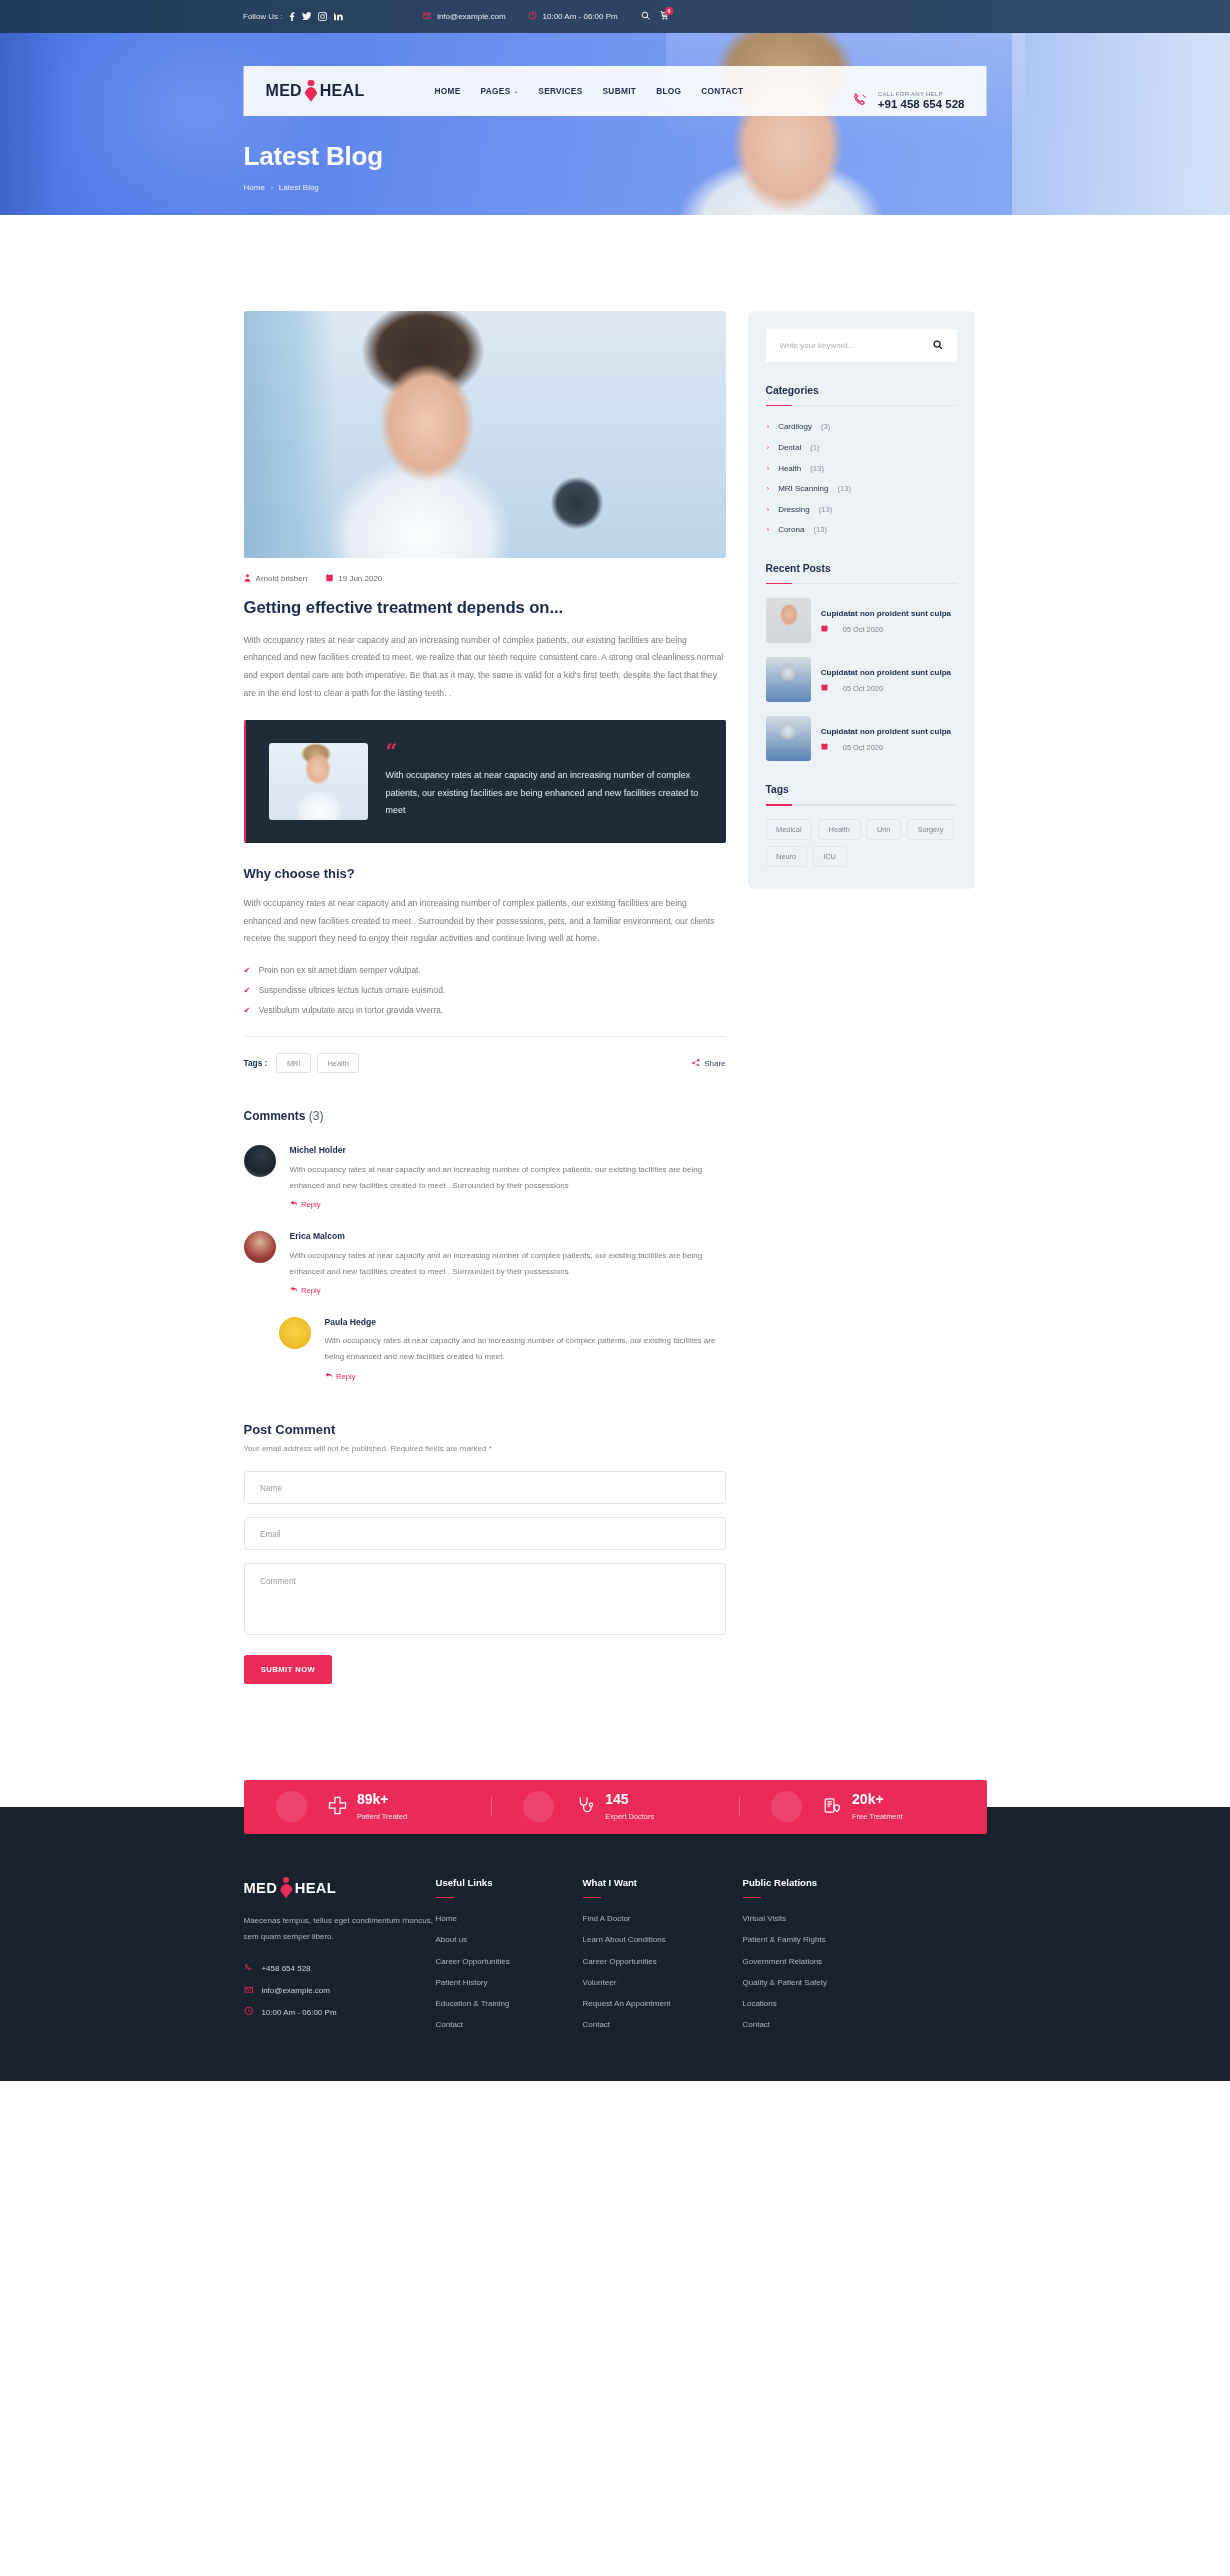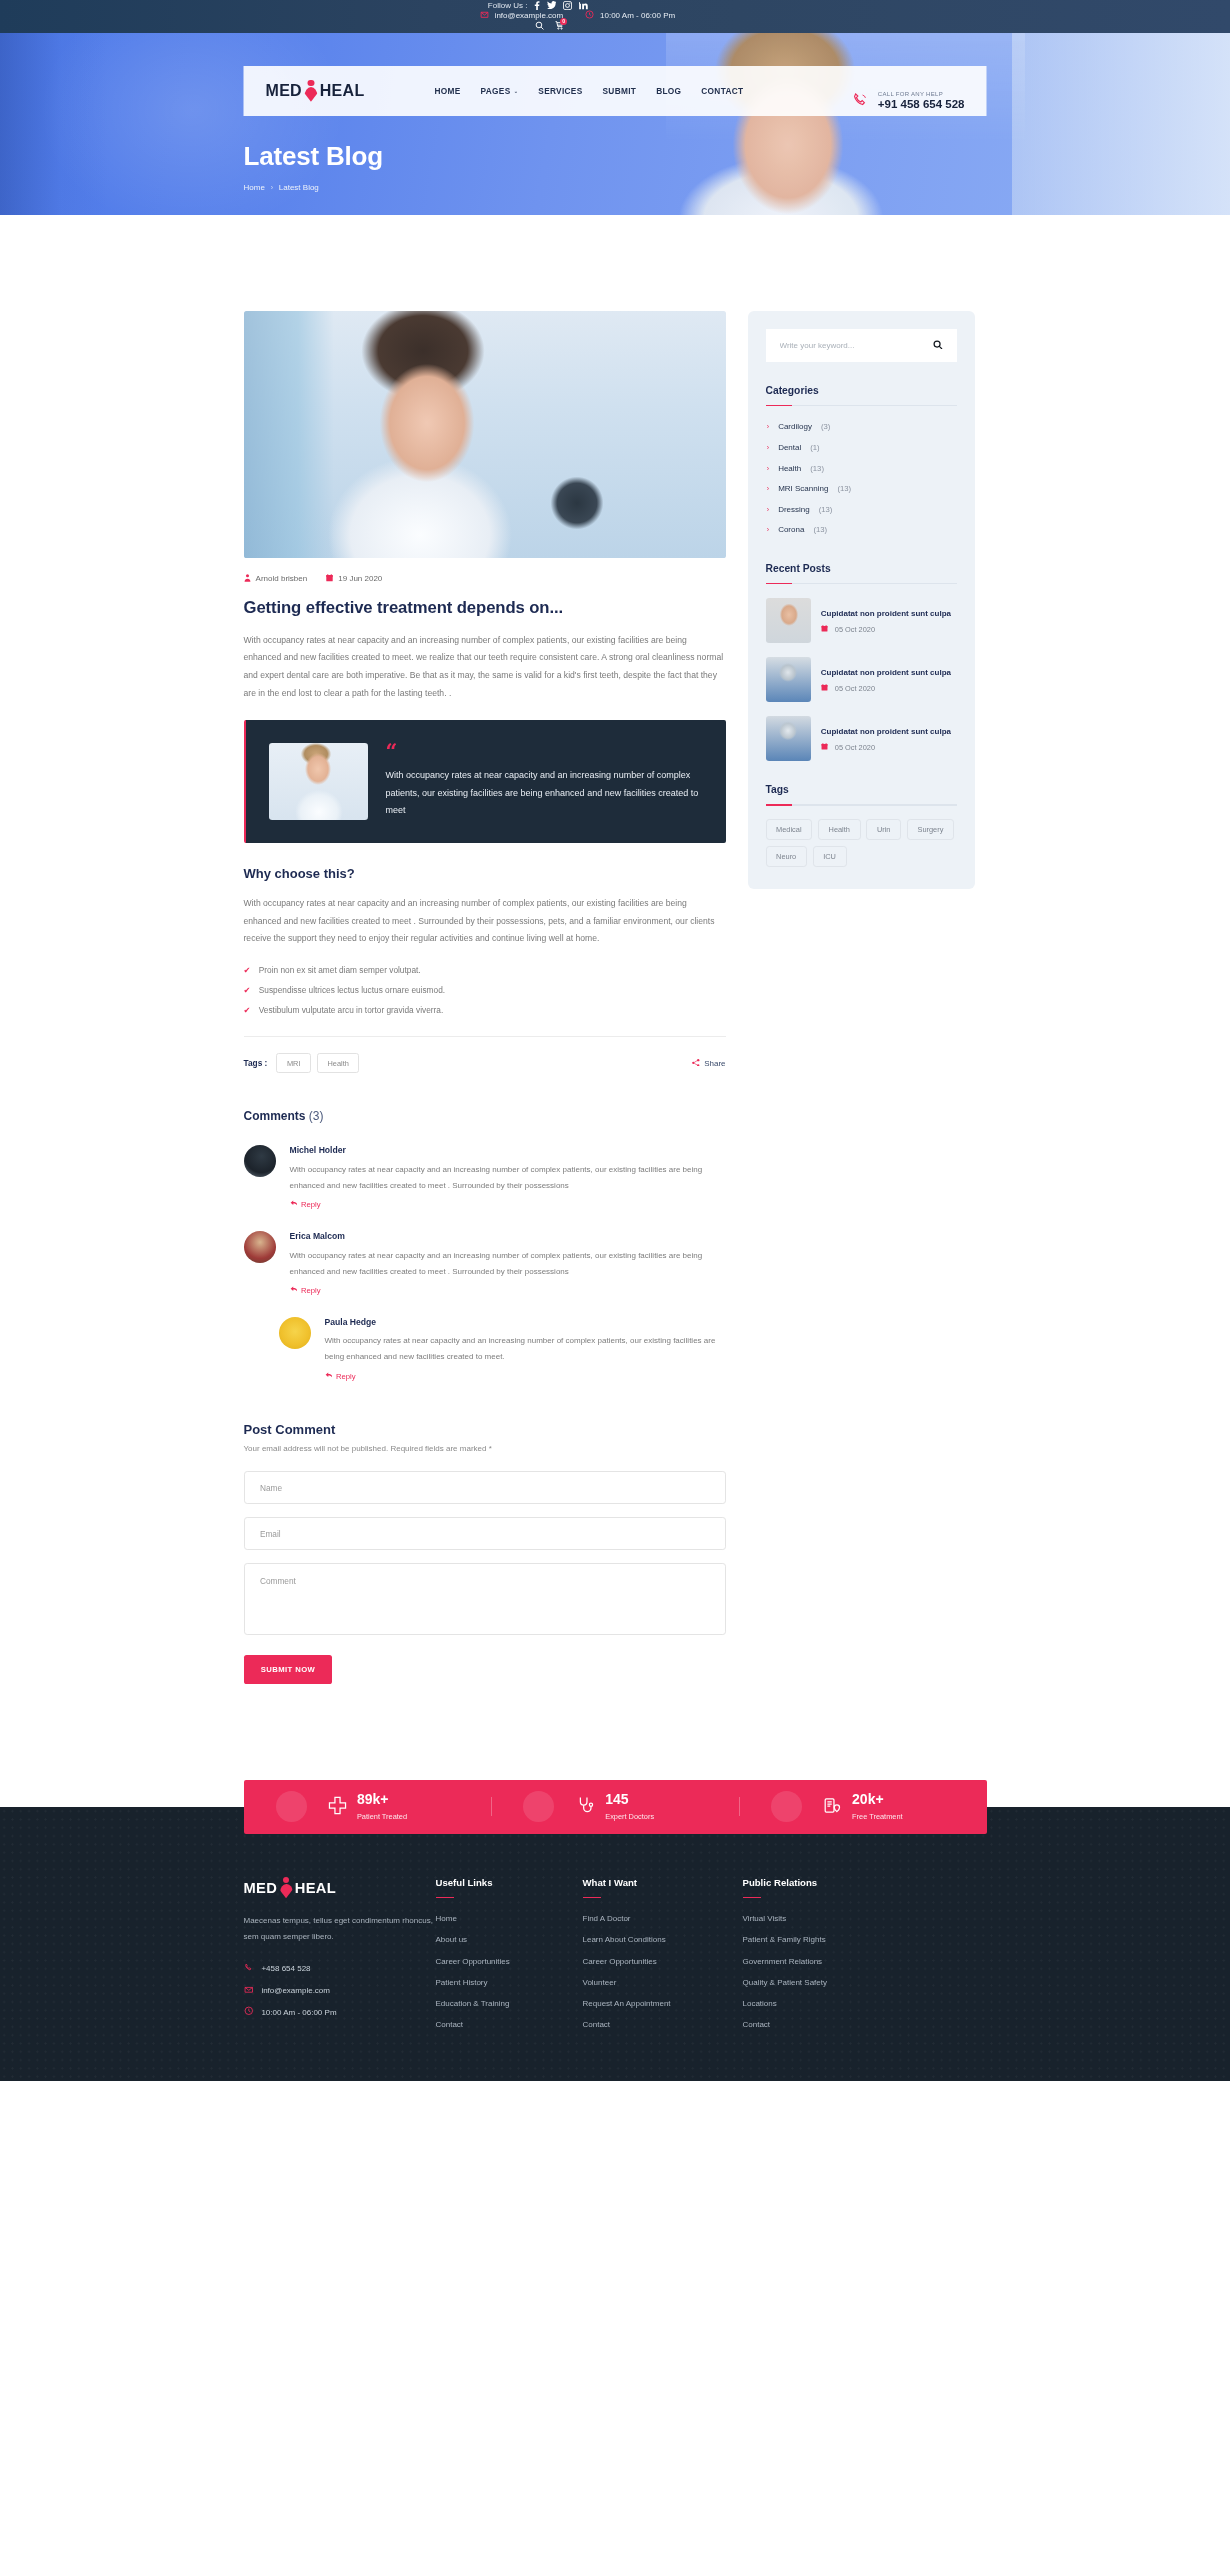--- a/index.html
+++ b/index.html
@@ -12,21 +12,21 @@
   }
   .wrap { width: 743px; margin: 0 auto; }
 
   
   .topbar {
     height: 33px; display: flex; align-items: stretch;
     background: linear-gradient(90deg,#1f3c5a 0%,#2b4360 35%,#2e4663 60%,#31496a 100%);
     position: relative; overflow: hidden;
   }
   .topbar-left-fill { flex: 0 0 833px; display: flex; align-items: center; }
-  .topbar-inner { display: flex; align-items: center; width: 100%; padding-left: 243px; gap: 0; flex-direction: column; }
+  .topbar-inner { display: flex; align-items: center; width: 100%; padding-left: 243px; gap: 0; }
   .follow { color: #dfe6ef; font-size: 8px; display: flex; align-items: center; gap: 6.4px; }
   .follow .soc { display: flex; gap: 7px; align-items: center; color: #fff; }
   .follow .soc svg { fill: #fff; display: block; }
   .topbar-mid { display: flex; align-items: center; gap: 22px; margin-left: 79px; }
   .tb-item { display: flex; align-items: center; gap: 5.8px; color: #e7edf4; font-size: 8px; }
   .tb-item svg { stroke: #ec2a58; fill: none; stroke-width: 1.6; }
   .topbar-icons { display: flex; align-items: center; gap: 10.3px; margin-left: 23px; }
   .topbar-icons svg { stroke: #fff; fill: none; stroke-width: 1.7; }
   .cart-wrap { position: relative; }
   .cart-badge {
@@ -211,21 +211,21 @@
     font-size: 8px; color: #27354f; cursor: pointer;
   }
   .cat-list li .chev { color: #ec2a58; font-size: 7px; }
   .cat-list li .cnum { color: #8b93a0; font-size: 7.7px; }
   .rp-item { display: flex; gap: 10.3px; align-items: center; margin-top: 14px; cursor: pointer; }
   .rp-thumb { width: 45px; height: 45px; border-radius: 3.2px; flex: 0 0 45px; }
   .rp1 { background: radial-gradient(ellipse 11.5px 14px at 23px 16.7px, #e9c0a4 0%, #d9a98a 62%, rgba(217,169,138,0) 80%), linear-gradient(180deg,#dcdcdc,#cfd6dc); }
   .rp2 { background: radial-gradient(ellipse 11px 11.5px at 22px 15.4px, #dfe5ea 0%, #b9c4cd 62%, rgba(185,196,205,0) 82%), linear-gradient(180deg,#d6dde3,#5b86b8); }
   .rp3 { background: radial-gradient(ellipse 11px 11.5px at 22px 14.7px, #e3e9ee 0%, #bcc7d0 62%, rgba(188,199,208,0) 82%), linear-gradient(180deg,#d3dae1,#5a85b7); }
   .rp-title { font-size: 8px; color: #1d2a52; font-weight: bold; line-height: 1.45; }
-  .rp-date { display: flex; align-items: center; gap: 7px; font-size: 7.4px; color: #7d848f; margin-top: 5.8px; }
+  .rp-date { display: flex; align-items: center; gap: 15px; font-size: 7.4px; color: #7d848f; margin-top: 5.8px; }
   .rp-date svg { fill: #ec2a58; }
   .tag-cloud { display: flex; flex-wrap: wrap; gap: 5.8px; margin-top: 13px; }
   .tag-cloud .tg {
     border: 0.6px solid #dfe4ea; border-radius: 3.2px; padding: 5.1px 9.6px;
     font-size: 7.4px; color: #7d848f; cursor: pointer; background: transparent;
   }
 
   
   .stats-outer { margin-top: 96px; position: relative; }
   .stats {

